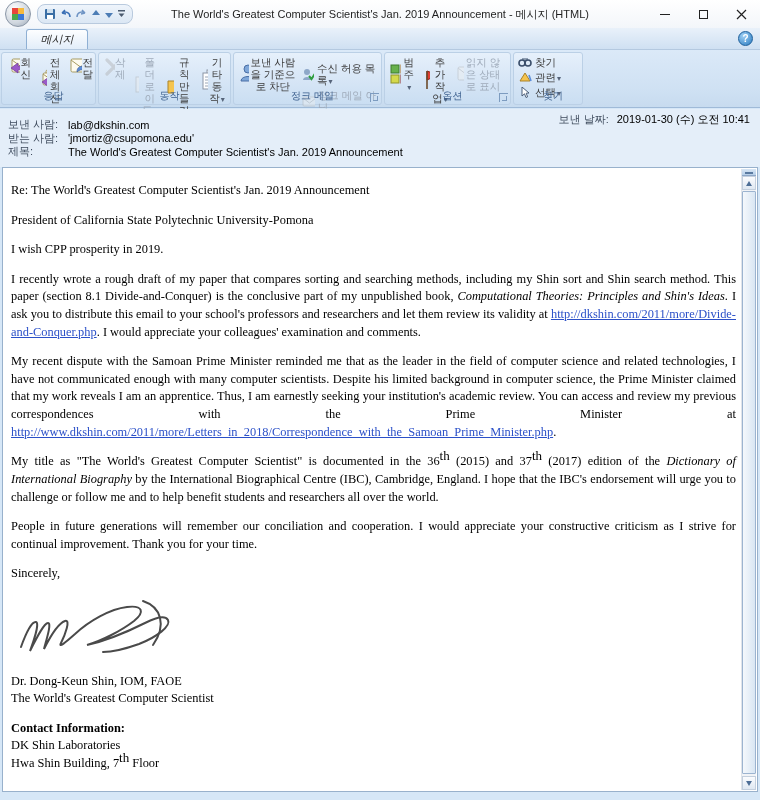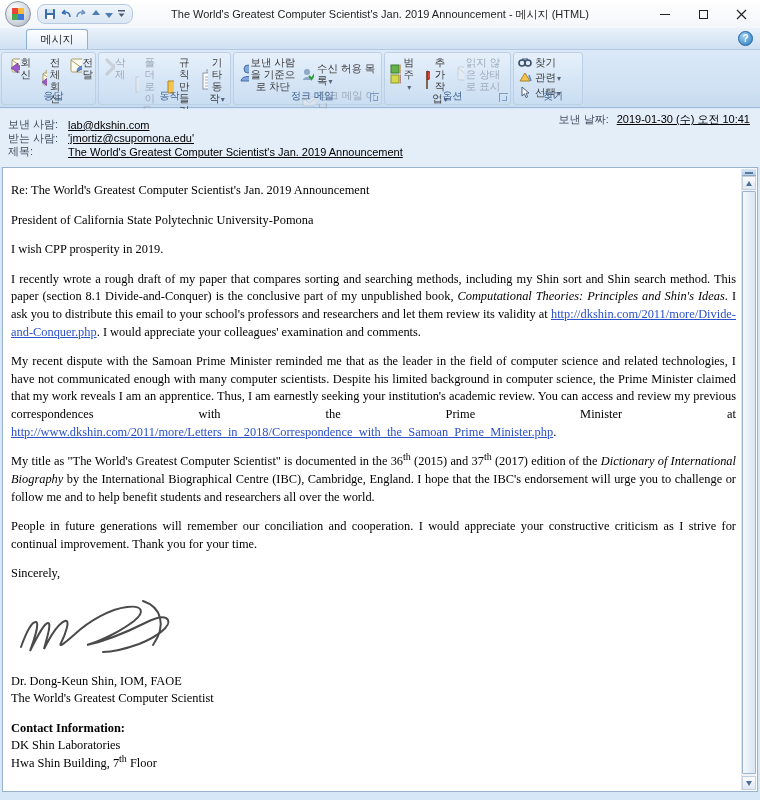--- a/index.html
+++ b/index.html
@@ -16,52 +16,52 @@
   .qat svg { display:block; }
   .win-title { position:absolute; left:0; right:0; text-align:center; font-size:11px; color:#1f1f1f; pointer-events:none; }
   .win-controls { margin-left:auto; display:flex; height:100%; }
   .win-controls .wc { width:38px; height:100%; display:flex; align-items:center; justify-content:center; color:#222; }
   .wc-min i { display:block; width:10px; height:1px; background:#222; }
   .wc-max i { display:block; width:9px; height:9px; border:1px solid #222; }
   .wc-close svg { display:block; }
 
   
   .tabrow { position:absolute; top:28px; left:0; right:0; height:22px; background:linear-gradient(#e9f1fa,#cfe0f2); border-bottom:1px solid #b4c9e0; }
-  .tab-active { position:absolute; left:26px; bottom:0; width:62px; height:20px; background:linear-gradient(#fdfeff,#e2edf9); border:1px solid #8fb0d4; border-bottom:none; border-radius:3px 3px 0 0; font-size:11px; color:#2a2a2a; display:flex; align-items:center; justify-content:center; }
+  .tab-active { position:absolute; left:26px; bottom:0; width:62px; height:20px; background:linear-gradient(#fdfeff,#e2edf9); border:1px solid #8fb0d4; border-bottom:none; border-radius:3px 3px 0 0; font-size:11px; color:#2a2a2a; display:flex; align-items:center; justify-content:center;font-style:italic; }
   .help-btn { position:absolute; right:7px; top:3px; width:15px; height:15px; border-radius:50%; background:radial-gradient(circle at 35% 30%, #9fd0f5, #2a7bc0); color:#fff; font-size:10px; font-weight:bold; display:flex; align-items:center; justify-content:center; border:1px solid #1d5f9b; }
 
   
   .ribbon { position:absolute; top:50px; left:0; right:0; height:58px; background:linear-gradient(#dbe9f8,#cfe1f3 70%, #c7dbef); border-bottom:1px solid #9fbad8; padding:2px 1px; display:flex; gap:2px; }
   .rgroup { position:relative; border:1px solid #bbd0e6; border-radius:3px; background:linear-gradient(#e6f0fb,#d4e4f5 62%, #cadef2); padding:2px 2px 15px 2px; display:flex; align-items:flex-start; }
   .rgroup-label { position:absolute; bottom:1px; left:10px; right:0; text-align:center; font-size:10px; color:#3e618f; }
   .rbtn { display:flex; flex-direction:row; align-items:center; justify-content:flex-start; font-size:10.5px; color:#3c3c3c; padding:1px 3px; line-height:1.15; text-align:center; border-radius:3px; }
   .rbtn-sm { flex-direction:row; gap:3px; padding:1px 2px; align-items:center; text-align:left; }
   .rbtn.disabled { color:#9fabba; }
   .rbtn.disabled svg { opacity:.45; filter:grayscale(80%); }
   .dd::after { content:"▾"; font-size:8px; color:#56647a; margin-left:1px; }
   .rbtn.disabled .dd::after { color:#aab4c2; }
   .dialog-launcher { position:absolute; right:2px; bottom:2px; width:9px; height:9px; border-left:1px solid #7d9cc0; border-top:1px solid #7d9cc0; }
   .dialog-launcher::after { content:""; position:absolute; right:1px; bottom:1px; width:4px; height:4px; border-right:1px solid #7d9cc0; border-bottom:1px solid #7d9cc0; }
   .stack { display:flex; flex-direction:column; gap:1px; }
 
   
   .msgheader { position:absolute; top:109px; left:0; right:0; height:58px; background:#e4eef9; font-size:11px; padding:9px 8px; }
   .hrow { display:flex; height:13.5px; align-items:center; }
   .hlabel { width:60px; color:#3f4c5e; flex:none; }
-  .hvalue { color:#000;text-decoration:underline; }
+  .hvalue { color:#000; }
   .sentdate { position:absolute; right:10px; top:3px; display:flex; }
   .sentdate .hlabel { width:auto; margin-right:8px; }
 
   
   .mailbody { position:absolute; top:167px; left:2px; right:2px; bottom:8px; background:#fff; border:1px solid #98b1cc; }
   .bodytext { position:absolute; inset:1px 17px 1px 1px; overflow:hidden; font-family:"Liberation Serif", serif; font-size:12.4px; line-height:1.42; color:#000; text-align:justify; padding:13px 4px 20px 7px; }
   .bodytext p { margin-bottom:12px; }
   .bodytext p.tight { margin-bottom:0; }
   .bodytext a { color:#2b50c8; text-decoration:underline; }
-  sup { font-size:10px; vertical-align:super; line-height:0; }
+  sup { font-size:13px; vertical-align:super; line-height:0; }
   .contact-head { font-weight:bold; }
   .sigblock { margin:2px 0 6px 4px; }
 
   
   .scrollbar { position:absolute; top:1px; right:1px; bottom:1px; width:15px; background:#f1f3f6; border-left:1px solid #dfe4ea; }
   .split-handle { height:7px; background:linear-gradient(#d8e6f5,#b7cfe8); border-bottom:1px solid #8fa8c8; position:relative; }
   .split-handle::after { content:""; position:absolute; left:3px; right:3px; top:3px; height:2px; background:#5a7aa0; }
   .sb-btn { height:14px; display:flex; align-items:center; justify-content:center; background:linear-gradient(#fbfcfe,#dfe8f2); border:1px solid #c3cfdd; }
   .sb-btn.bottom { position:absolute; bottom:0; left:0; right:0; }
   .tri-up { width:0; height:0; border-left:3.5px solid transparent; border-right:3.5px solid transparent; border-bottom:5px solid #4d6e96; }

